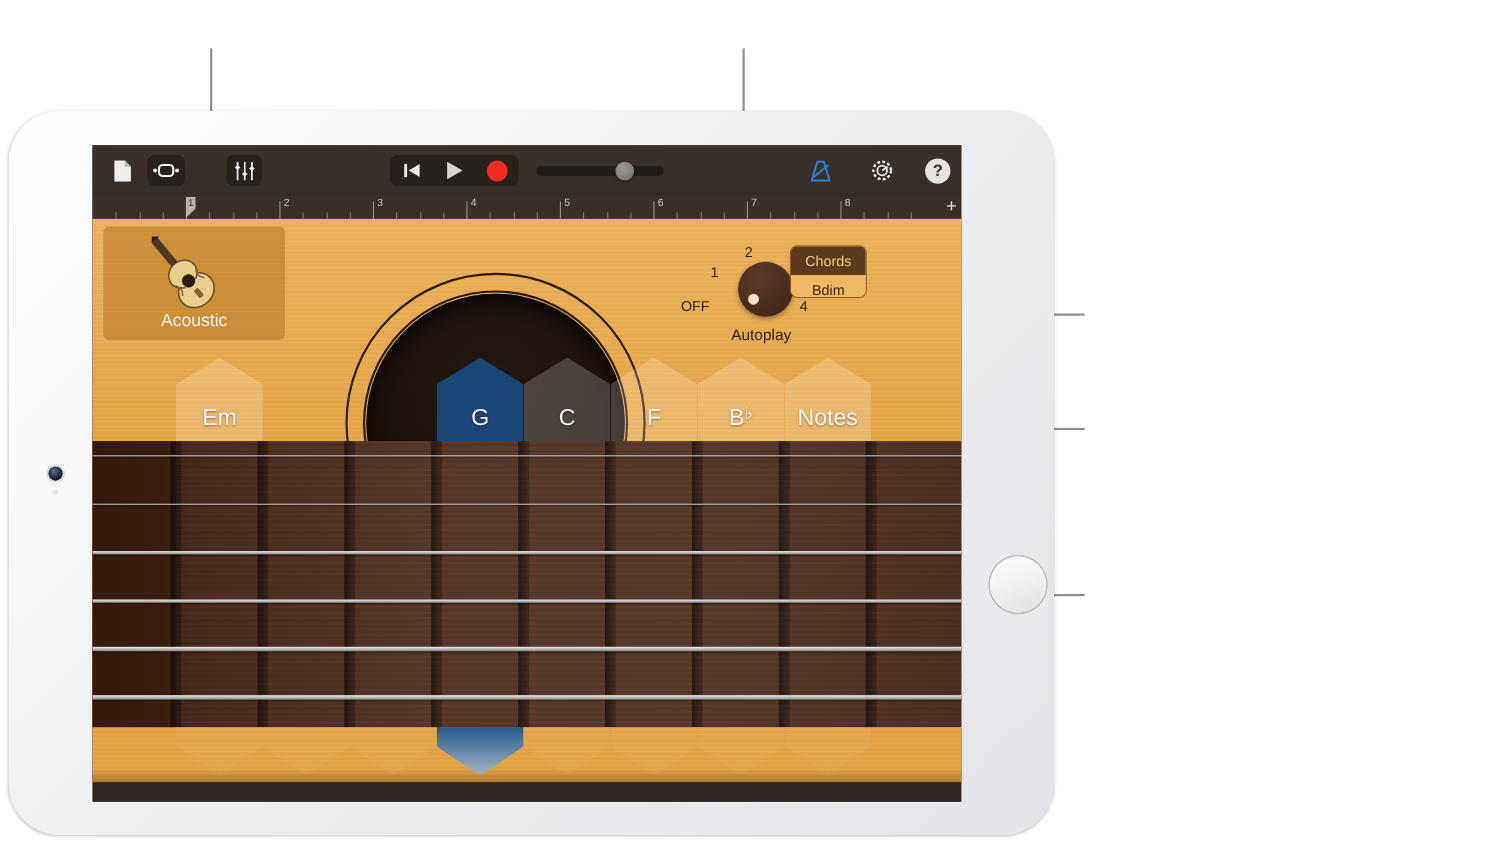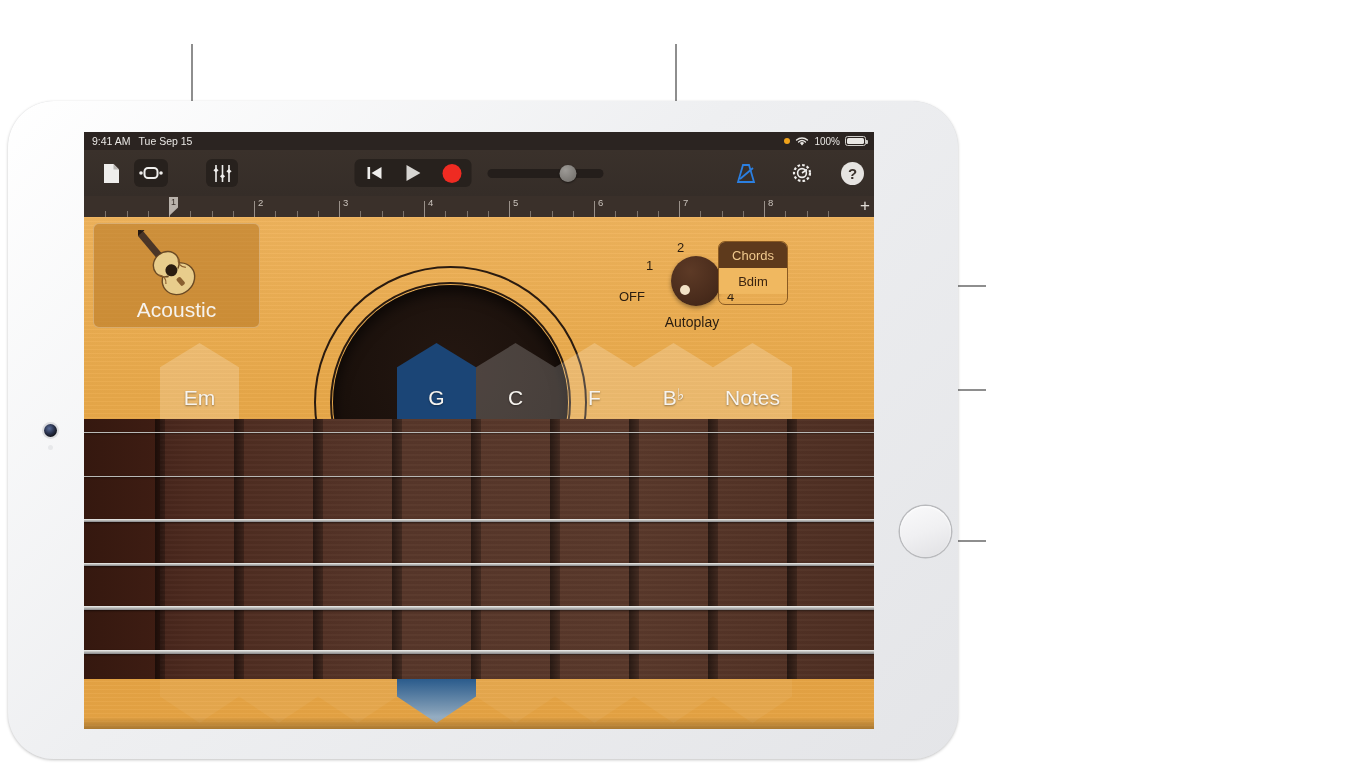--- a/index.html
+++ b/index.html
@@ -175,36 +175,36 @@
 
   
   #instrument-card {
     position: absolute; left: 9px; top: 6px; width: 167px; height: 105px;
     background: rgba(180,116,35,0.55);
     border: 1px solid rgba(255,255,255,0.28);
     border-radius: 6px;
     display: flex; flex-direction: column; align-items: center; justify-content: center;
     gap: 2px;
   }
-  #instrument-label { color: #f6f3ee; font-size: 21px; }
+  #instrument-label { color: #f6f3ee; font-size: 16px; }
 
   
   #autoplay { position: absolute; left: 543px; top: 17px; width: 130px; height: 110px; }
   #knob {
     position: absolute; left: 44px; top: 22px; width: 50px; height: 50px; border-radius: 50%;
     background: radial-gradient(circle at 38% 30%, #5d3a26 0%, #4a2c1c 60%, #3b2215 100%);
     box-shadow: 0 2px 4px rgba(0,0,0,0.35);
   }
   #knob-indicator { position:absolute; left: 9px; top: 29px; width: 10px; height: 10px; border-radius: 50%; background: #f2e2c6;}
   .knob-lbl { position:absolute; font-size: 13px; color: #2a1d10; }
   #autoplay-title { position: absolute; left: 0; width: 130px; text-align:center; top: 80px; font-size: 14px; color: #2a1d10;}
 
   
   #chords-notes {
-    position: absolute; left: 634px; top: 24px; width: 70px; height: 64px;
+    position: absolute; left: 634px; top: 24px; width: 70px; height: 48px;
     border: 1.5px solid #8a5a22; border-radius: 7px; overflow: hidden;
   }
   .cn-seg { height: 26px; display:flex; align-items:center; justify-content:center; font-size: 13px; }
   #seg-chords { background: #5e3a1c; color: #f0c98d; }
   #seg-notes { background: #f0b860; color: #3b2410; }
 
   
   #chord-row { position: absolute; left: 0; top: 0; width: 790px; height: 512px; }
   .chord-col {
     position: absolute; top: 0; bottom: 0;
@@ -267,38 +267,20 @@
 <div class="bracket" style="left:881px; top:421px; width:31px; height:240px;"></div>
 
 <div id="device">
   <div id="device-inner-shade"></div>
   <div id="camera"></div>
   <div id="speaker-dot"></div>
   <div id="home-button"></div>
 
   <div id="screen">
 
-    <div id="statusbar">
-      <div id="status-left">
-        <span>9:41 AM</span>
-        <span>Tue Sep 15</span>
-      </div>
-      <div id="status-right">
-        <span class="orange-dot"></span>
-        <svg width="14" height="11" viewBox="0 0 14 11">
-          <path d="M7 9.6 L9.1 6.9 A3.4 3.4 0 0 0 4.9 6.9 Z" fill="#e9e7e4"></path>
-          <path d="M1.6 4.0 A8 8 0 0 1 12.4 4.0" stroke="#e9e7e4" stroke-width="1.5" fill="none" stroke-linecap="round"></path>
-          <path d="M3.6 6.0 A5.2 5.2 0 0 1 10.4 6.0" stroke="#e9e7e4" stroke-width="1.4" fill="none" stroke-linecap="round"></path>
-        </svg>
-        <span>100%</span>
-        <span class="battery-shell">
-            <span class="battery-fill"></span>
-          </span>
-      </div>
-    </div>
 
     <div id="toolbar">
       <div class="tb-btn">
         <svg width="17" height="21" viewBox="0 0 17 21">
           <path d="M1 1 h9.5 L16 6.5 V20 H1 Z" fill="#efeeec"></path>
           <path d="M10.5 1 V6.5 H16 Z" fill="#b9b6b2"></path>
         </svg>
       </div>
       <div class="tb-btn" style="background:#27211d;border-radius:6px;width:34px;height:28px;margin-left:6px;">
         <svg width="24" height="14" viewBox="0 0 24 14">

